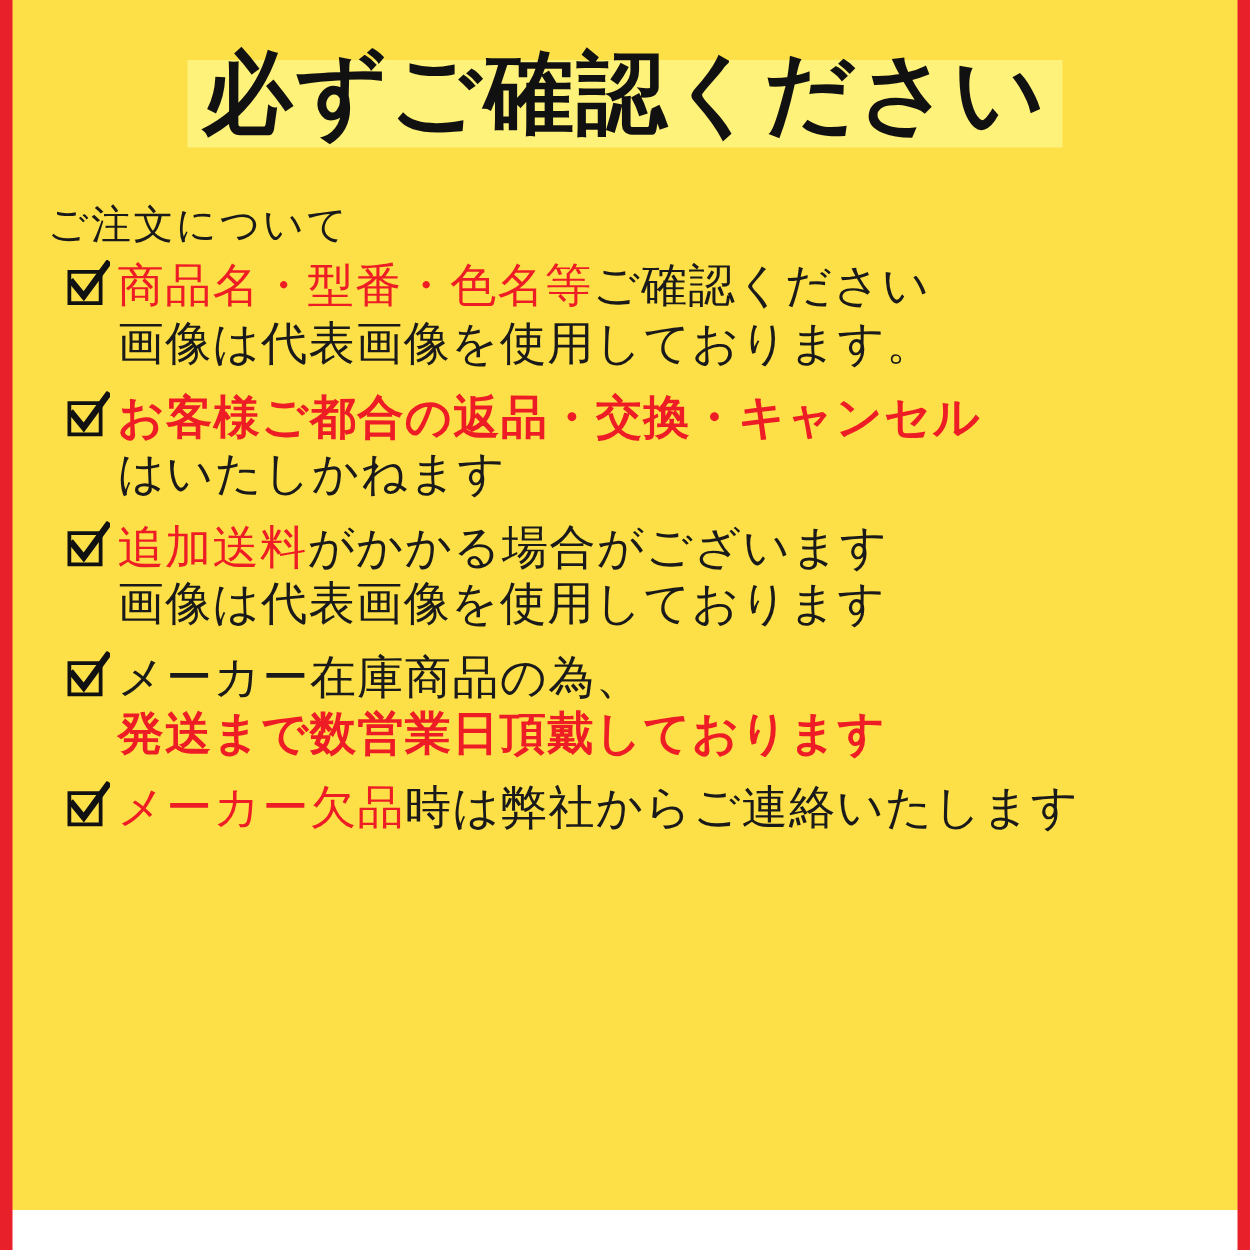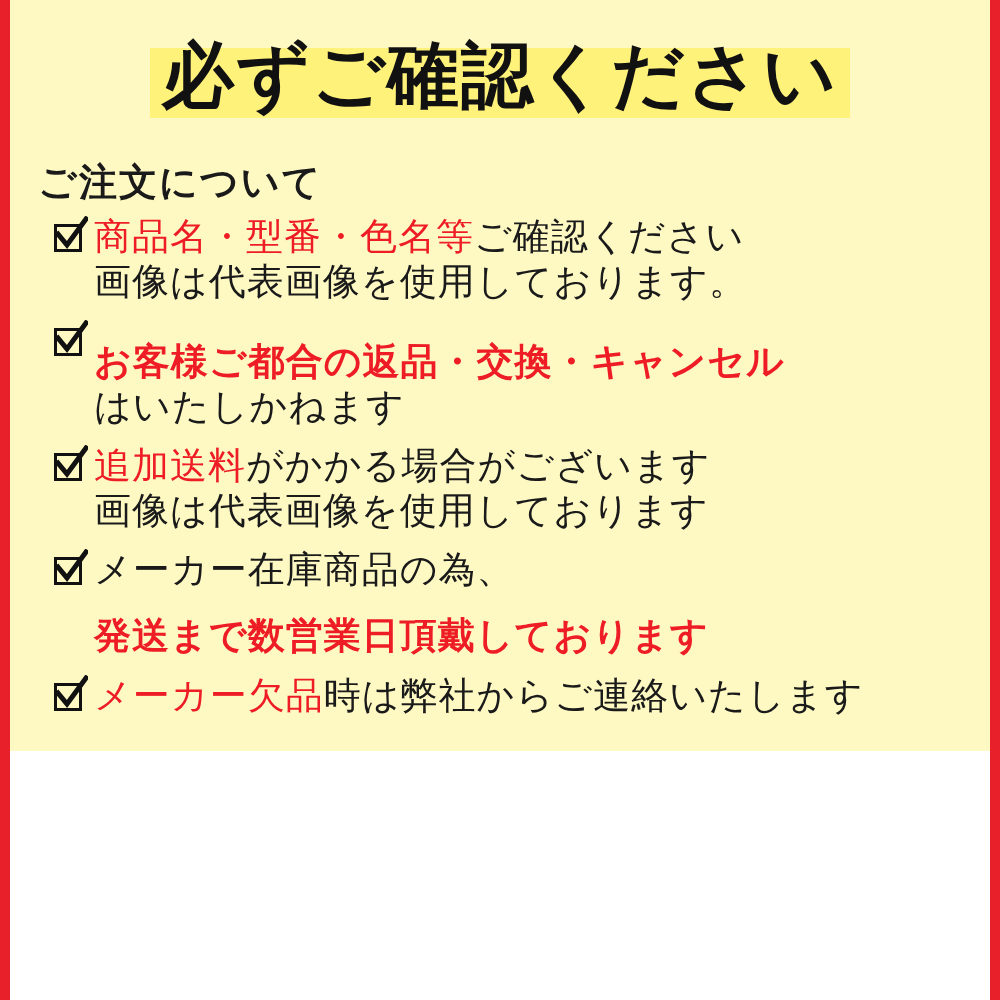--- a/index.html
+++ b/index.html
@@ -10,23 +10,23 @@
     width: 1000px;
     height: 1000px;
     background: #ffffff;
     font-family: "Liberation Sans", "DejaVu Sans", sans-serif;
     overflow: hidden;
   }
 
   .page {
     position: relative;
     width: 1000px;
-    height: 751px;
+    height: 968px;
     box-sizing: border-box;
-    background: #fef9c3;
+    background: #fde047;
   }
 
   
   .side-bar {
     position: absolute;
     top: 0;
     width: 10px;
     height: 1000px;
     background: #e8202a;
   }
@@ -62,22 +62,22 @@
     font-size: 72px;
     font-weight: bold;
     color: #111111;
     letter-spacing: 2px;
     line-height: 1;
     white-space: nowrap;
   }
 
   
   .section-heading {
-    font-size: 38px;
-    font-weight: bold;
+    font-size: 32px;
+    font-weight: normal;
     color: #1a1a1a;
     letter-spacing: 2px;
     margin: 10px 0 8px 28px;
     line-height: 1.2;
   }
 
   
   .item {
     display: flex;
     align-items: flex-start;
@@ -117,21 +117,20 @@
     color: #1a1a1a;
     letter-spacing: 1px;
     white-space: nowrap;
   }
   .line.red, .red {
     color: #ee1c25;
   }
   .line.bold-red {
     color: #ee1c25;
     font-weight: bold;
-    margin-top: 21px;
   }
   .note {
     font-size: 26px;
     color: #ee1c25;
     letter-spacing: 0.5px;
     line-height: 1.3;
     margin-top: 2px;
     white-space: nowrap;
   }
 </style>

